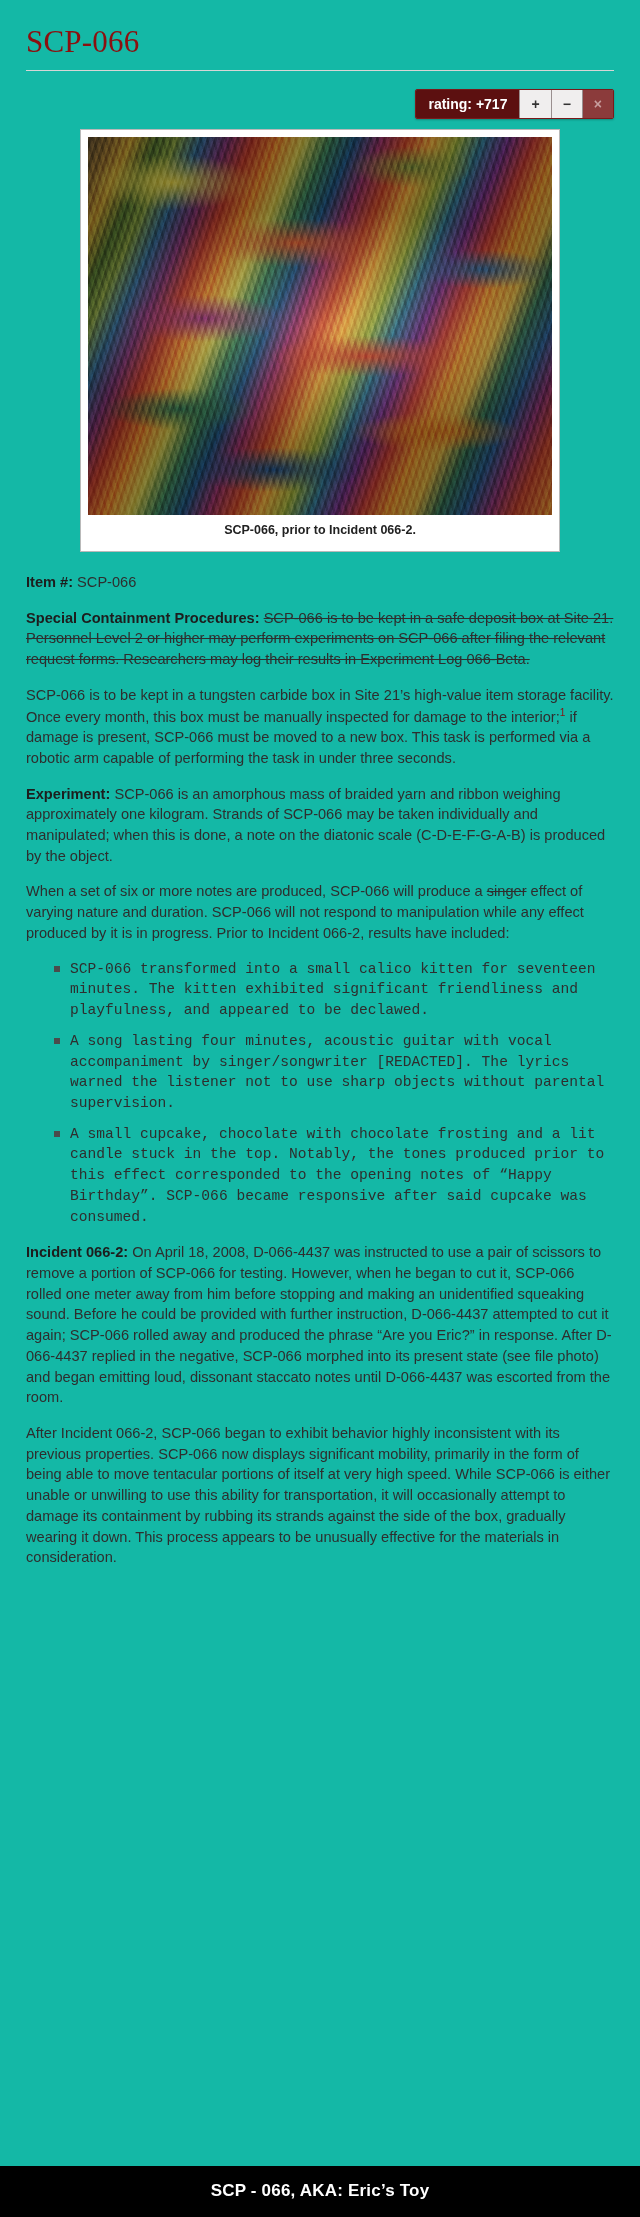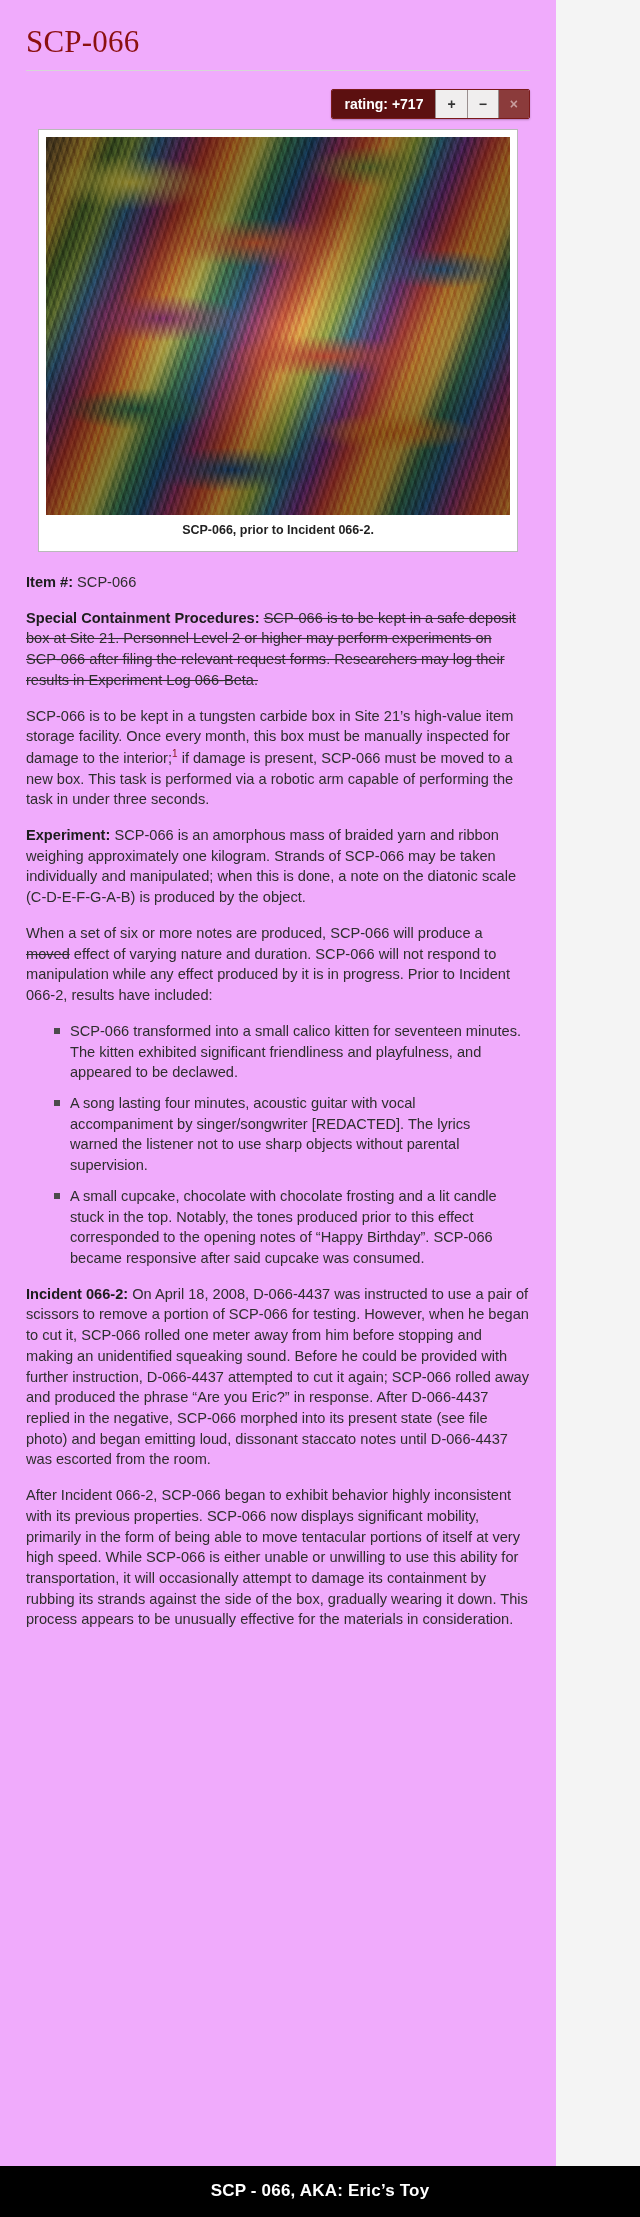--- a/index.html
+++ b/index.html
@@ -7,23 +7,23 @@
     padding: 0;
     background: #f4f4f4;
   }
   body {
     width: 640px;
     font-family: "Liberation Sans", sans-serif;
     color: #333;
     -webkit-font-smoothing: antialiased;
   }
   .page {
-    width: 556px;
+    width: 640px;
     min-height: 2217px;
-    background: #f0abfc;
+    background: #14b8a6;
     position: relative;
     box-sizing: border-box;
     padding: 0 0 0 0;
   }
   .content {
     padding: 24px 26px 0 26px;
   }
   .page-title {
     font-size: 31px;
     font-weight: normal;
@@ -151,20 +151,21 @@
   .strike { text-decoration: line-through; }
   ul.bullets {
     margin: 0 0 15px 0;
     padding-left: 44px;
     list-style: none;
   }
   ul.bullets li {
     position: relative;
     margin: 0 8px 10px 0;
     line-height: 1.42;
+    font-family: Liberation Mono, monospace;
   }
   ul.bullets li:last-child { margin-bottom: 15px; }
   ul.bullets li::before {
     content: "";
     position: absolute;
     left: -16px;
     top: 7px;
     width: 6px;
     height: 6px;
     background: #4b4b4b;
@@ -230,21 +231,21 @@
     <p>
       <span>SCP-066 is to be kept in a tungsten carbide box in Site 21’s high-value item storage facility. Once every month, this box must be manually inspected for damage to the interior;</span><sup class="fn">1</sup><span> if damage is present, SCP-066 must be moved to a new box. This task is performed via a robotic arm capable of performing the task in under three seconds.</span>
     </p>
 
     <p>
       <b class="lbl">Experiment:</b>
       <span>SCP-066 is an amorphous mass of braided yarn and ribbon weighing approximately one kilogram. Strands of SCP-066 may be taken individually and manipulated; when this is done, a note on the diatonic scale (C-D-E-F-G-A-B) is produced by the object.</span>
     </p>
 
     <p>
-      <span>When a set of six or more notes are produced, SCP-066 will produce a </span><span class="strike">moved</span><span> effect of varying nature and duration. SCP-066 will not respond to manipulation while any effect produced by it is in progress. Prior to Incident 066-2, results have included:</span>
+      <span>When a set of six or more notes are produced, SCP-066 will produce a </span><span class="strike">singer</span><span> effect of varying nature and duration. SCP-066 will not respond to manipulation while any effect produced by it is in progress. Prior to Incident 066-2, results have included:</span>
     </p>
 
     <ul class="bullets">
       <li>SCP-066 transformed into a small calico kitten for seventeen minutes. The kitten exhibited significant friendliness and playfulness, and appeared to be declawed.</li>
       <li>A song lasting four minutes, acoustic guitar with vocal accompaniment by singer/songwriter [REDACTED]. The lyrics warned the listener not to use sharp objects without parental supervision.</li>
       <li>A small cupcake, chocolate with chocolate frosting and a lit candle stuck in the top. Notably, the tones produced prior to this effect corresponded to the opening notes of “Happy Birthday”. SCP-066 became responsive after said cupcake was consumed.</li>
     </ul>
 
     <p>
       <b class="lbl">Incident 066-2:</b>

